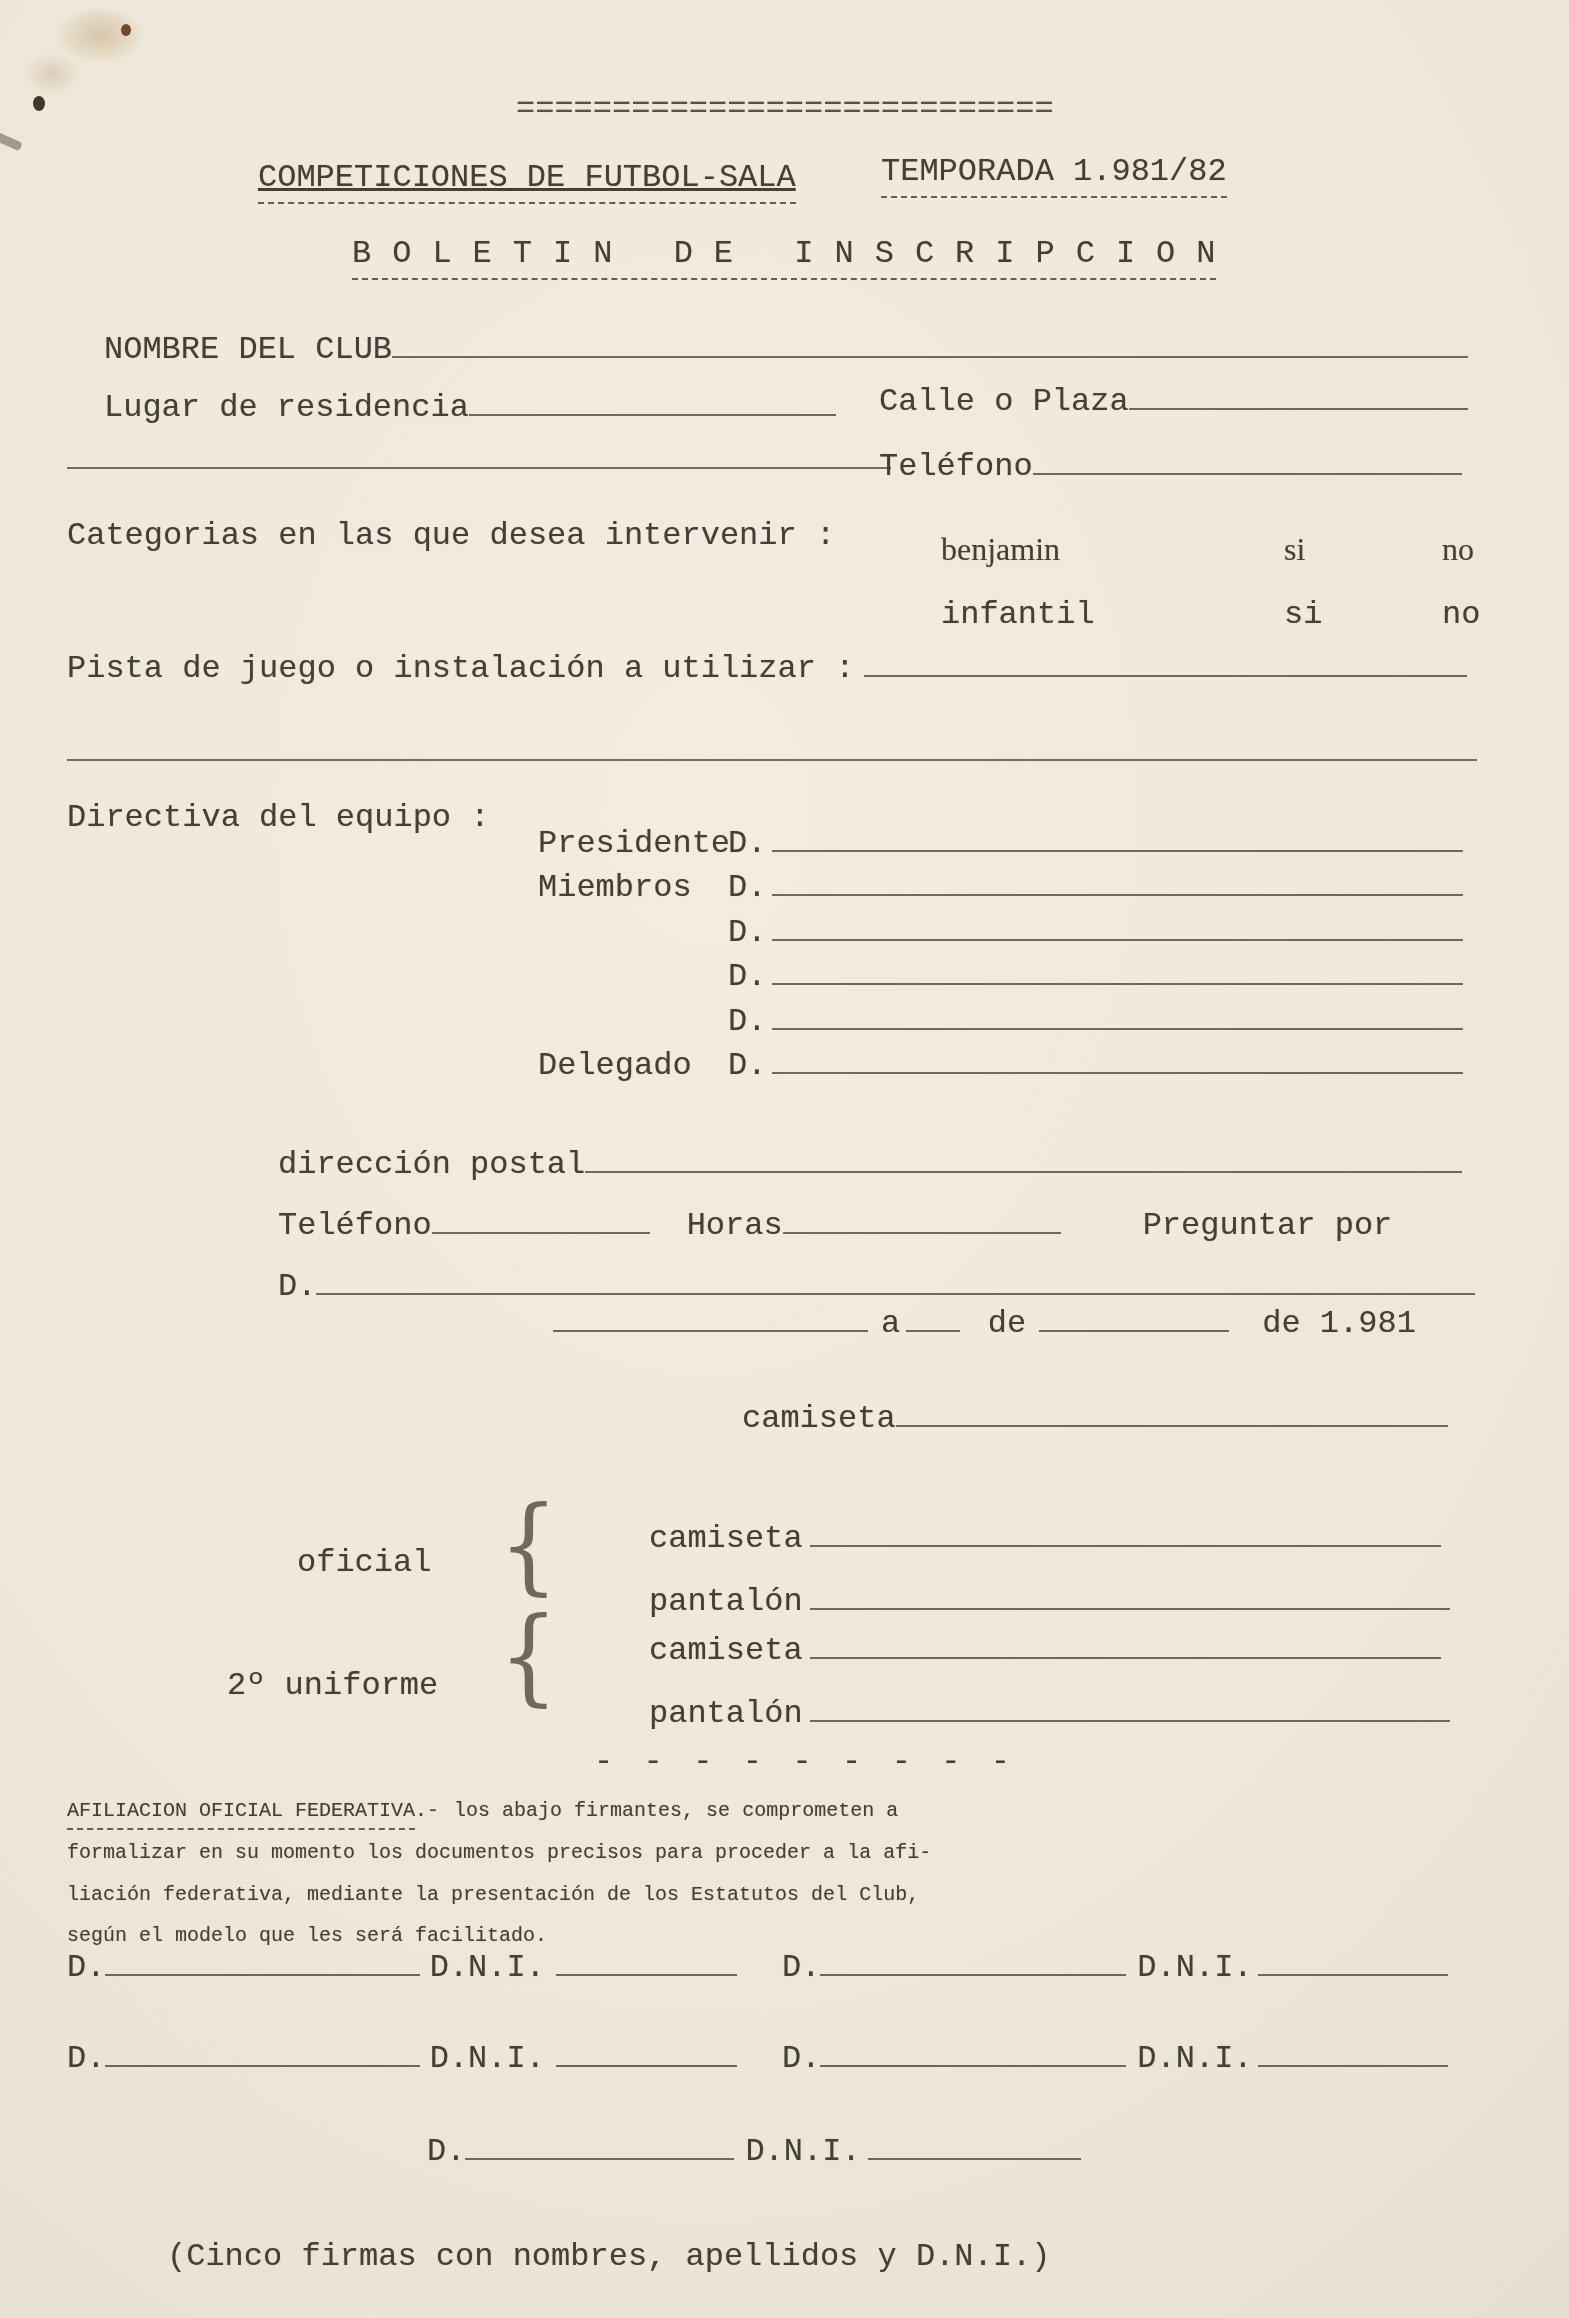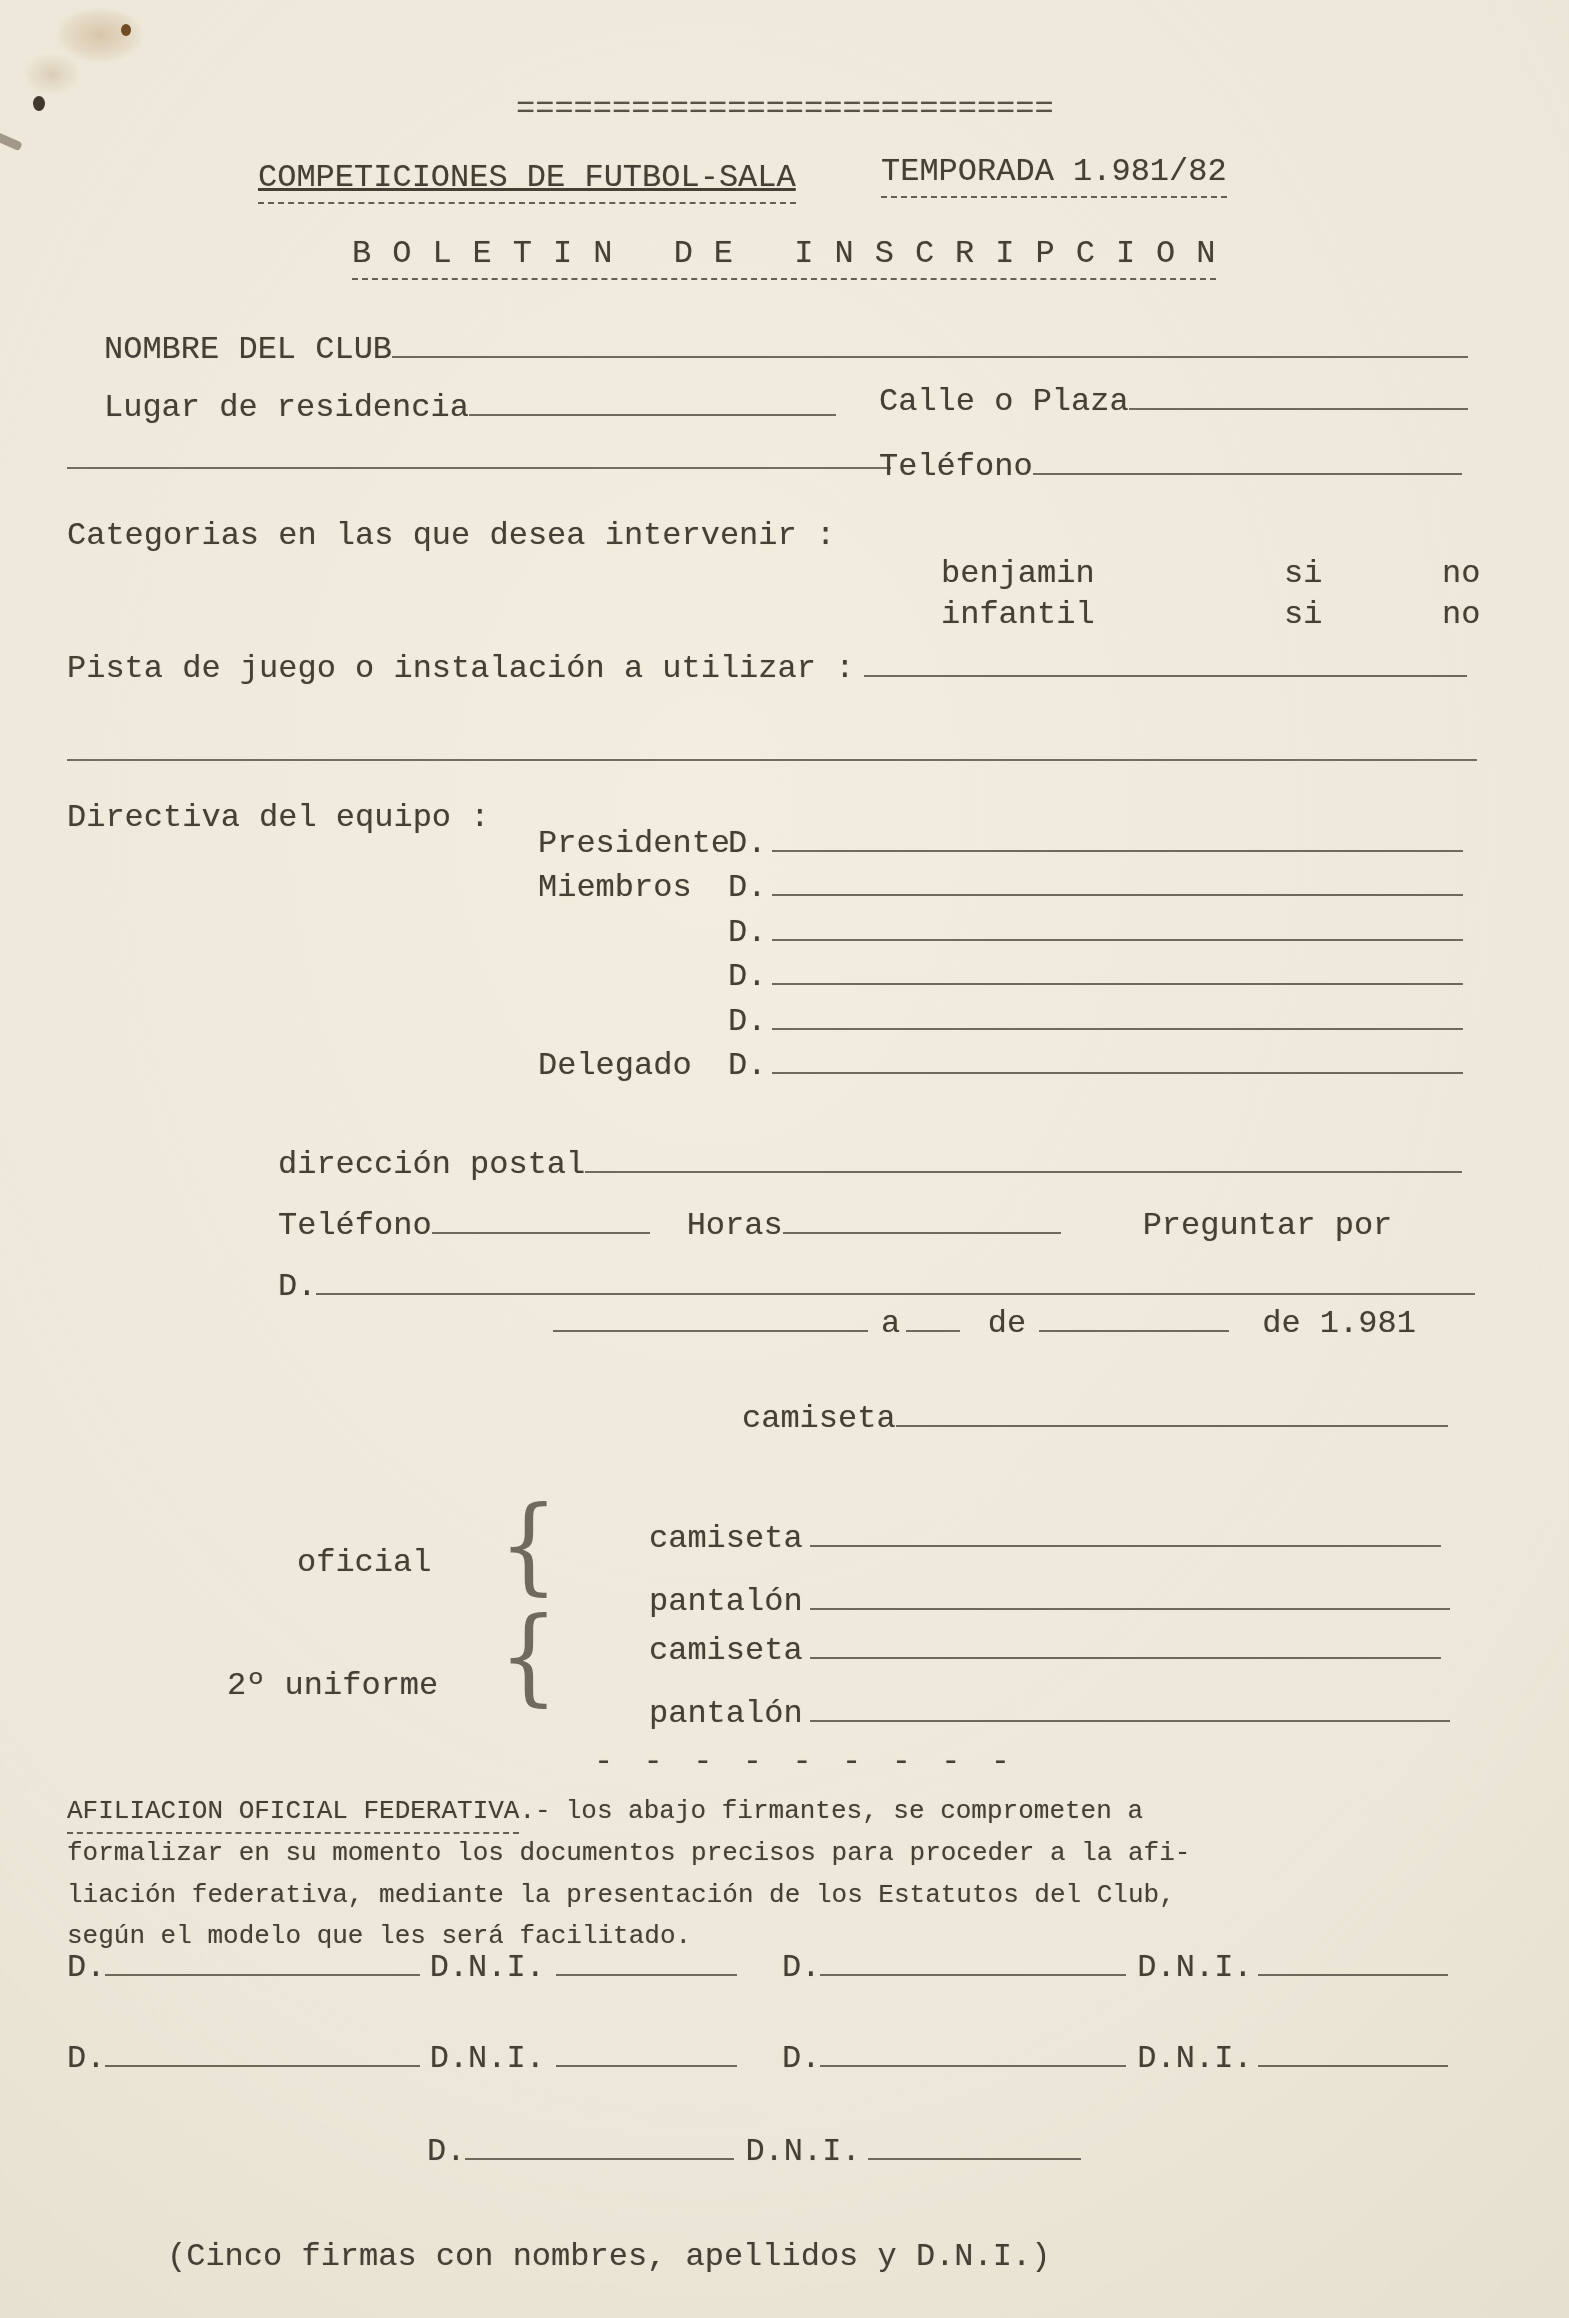--- a/index.html
+++ b/index.html
@@ -6,21 +6,21 @@
   .page{
     position:relative;width:1569px;height:2319px;margin:0 auto;overflow:hidden;
     background:
       radial-gradient(130% 115% at 45% 35%, #f2edde 0%, #ece7d8 48%, #e3ddcc 78%, #d6cfbd 100%);
     font-family:"Liberation Mono","DejaVu Sans Mono",monospace;
     color:#453f36;
   }
   .row{position:absolute;white-space:nowrap;font-size:32px;line-height:39px;
        text-shadow:0 0 0.9px rgba(70,62,52,.35);}
   .pre{white-space:pre;}
-  .small{font-size:26px;line-height:42px;}
+  .small{font-size:20px;line-height:42px;}
   .faded{color:rgba(80,73,62,.92);}
   .fill{display:inline-block;height:.72em;border-bottom:2.8px solid rgba(62,55,45,.72);}
   .hr{position:absolute;height:0;border-bottom:2.8px solid rgba(62,55,45,.70);}
   .dash-u{padding-bottom:5.6px;border-bottom:2.8px dashed rgba(62,55,45,.78);}
   .sol-u{padding-bottom:3.7px;border-bottom:2.8px solid rgba(62,55,45,.70);}
   .cell{display:inline-block;}
   .brace{position:absolute;font-family:"DejaVu Serif",serif;font-size:93px;line-height:93px;
          color:rgba(70,62,52,.75);transform:scaleY(1.12);}
   .stain-a{position:absolute;left:7.4px;top:0;width:176px;height:130px;pointer-events:none;background:
       radial-gradient(58px 37px at 93px 35px, rgba(168,118,62,.30), rgba(168,118,62,.10) 58%, transparent 76%),
@@ -67,21 +67,21 @@
   </div>
 
   <div class="hr" style="left:67px;top:467px;width:824px;"></div>
   <div class="row" style="left:879px;top:447px;">
     <span>Teléfono</span><span class="fill" style="width:429px;"></span>
   </div>
 
   <div class="row" style="left:67px;top:516px;">
     <span>Categorias en las que desea intervenir :</span>
   </div>
-  <div class="row" style="left:941px;top:554px;">
+  <div class="row" style="left:941px;top:530px;font-family:Liberation Serif, serif;">
     <span class="cell" style="width:343px;">benjamin</span><span class="cell" style="width:158px;">si</span><span>no</span>
   </div>
   <div class="row" style="left:941px;top:595px;">
     <span class="cell" style="width:343px;">infantil</span><span class="cell" style="width:158px;">si</span><span>no</span>
   </div>
 
   <div class="row" style="left:67px;top:649px;">
     <span>Pista de juego o instalación a utilizar :</span><span class="fill" style="width:603px;margin-left:9.3px;"></span>
   </div>
   <div class="hr" style="left:67px;top:759px;width:1410px;"></div>

